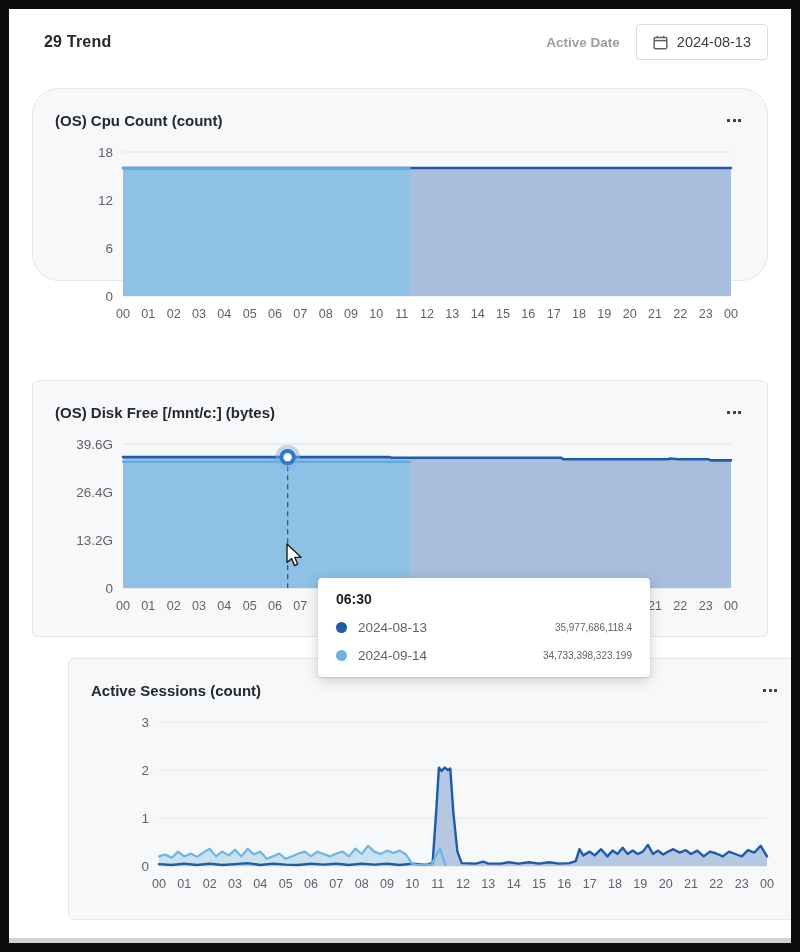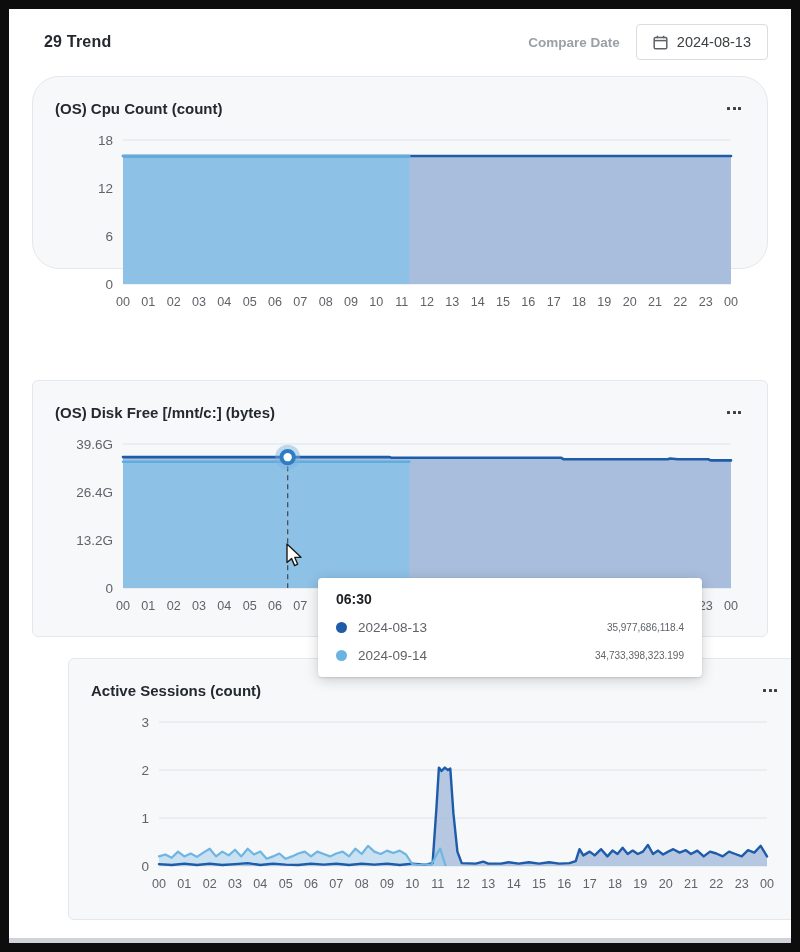--- a/index.html
+++ b/index.html
@@ -16,55 +16,55 @@
   .page-title { font-size:16px; font-weight:700; color:#24292f; letter-spacing:.2px; padding-left:12px; }
   .header-right { display:flex; align-items:center; gap:16px; }
   .compare-label { font-size:13.5px; font-weight:700; color:#9aa0a6; }
   .date-btn { display:flex; align-items:center; gap:9px; background:#fff; border:1px solid #d9dce1;
     border-radius:4px; height:36px; padding:0 16px; cursor:pointer; }
   .date-btn-text { font-size:14.5px; color:#3c4043; }
   .cal-icon { display:inline-block; line-height:0; }
 
   .card { position:absolute; left:32px; width:736px; background:#f7f8fa;
     border:1px solid #e4e7eb; border-radius:6px; padding:18px 22px 0 22px; }
-  .card1 { top:76px;  height:193px;border-radius:27px; }
+  .card1 { top:88px;  height:193px;border-radius:27px; }
   .card2 { top:380px; height:257px; }
   .card3 { top:658px; height:262px;margin-left:36px; }
   .card-head { display:flex; align-items:center; justify-content:space-between; height:26px; }
   .card-title { font-size:15px; font-weight:700; color:#24292f; }
   .menu-btn { display:flex; gap:2.5px; align-items:center; padding:6px 4px; background:none; border:none; cursor:pointer; }
   .menu-btn i { width:3px; height:3px; background:#3c4043; display:block; border-radius:0.5px; }
 
   svg.chart { display:block; width:692px; height:196px; margin-top:4px; overflow:visible; }
   svg.chart text { fill:#5f6368; }
   svg.chart text.yt { font-size:13.5px; }
   svg.chart text.xt { font-size:12.6px; }
 
-  .tooltip { position:absolute; left:318px; top:578px; width:384px; z-index:40;
+  .tooltip { position:absolute; left:318px; top:578px; width:332px; z-index:40;
     background:#ffffff; border-radius:4px; box-shadow:0 1px 2px rgba(0,0,0,.12), 0 3px 14px rgba(0,0,0,.18);
     padding:13px 18px 14px 18px; }
   .tooltip-time { font-size:14px; font-weight:700; color:#202124; }
   .tooltip-row { display:flex; align-items:center; margin-top:13px; }
   .tooltip-row .dot { width:11px; height:11px; border-radius:50%; flex:0 0 auto; margin-right:11px; }
   .tooltip-row .t-date { font-size:13.5px; color:#5f6368; }
   .tooltip-row .t-val { font-size:10px; color:#5f6368; margin-left:auto; }
 
   .cursor { position:absolute; left:285px; top:543px; z-index:45; pointer-events:none; line-height:0; }
 </style>
 </head>
 <body>
 
 <div class="page">
   <div class="frame"></div>
   <div class="bottom-shade"></div>
 
   <div class="header">
     <div class="page-title">29 Trend</div>
     <div class="header-right">
-      <span class="compare-label">Compare Date</span>
+      <span class="compare-label">Active Date</span>
       <button class="date-btn">
         <span class="cal-icon">
           <svg width="15" height="15" viewBox="0 0 15 15">
               <rect x="1.2" y="2.4" width="12.6" height="11.4" rx="1.4" fill="none" stroke="#5f6368" stroke-width="1.5"></rect>
               <line x1="1.2" y1="5.6" x2="13.8" y2="5.6" stroke="#5f6368" stroke-width="1.5"></line>
               <line x1="4.4" y1="0.8" x2="4.4" y2="3.2" stroke="#5f6368" stroke-width="1.5"></line>
               <line x1="10.6" y1="0.8" x2="10.6" y2="3.2" stroke="#5f6368" stroke-width="1.5"></line>
             </svg>
         </span>
         <span class="date-btn-text">2024-08-13</span>

